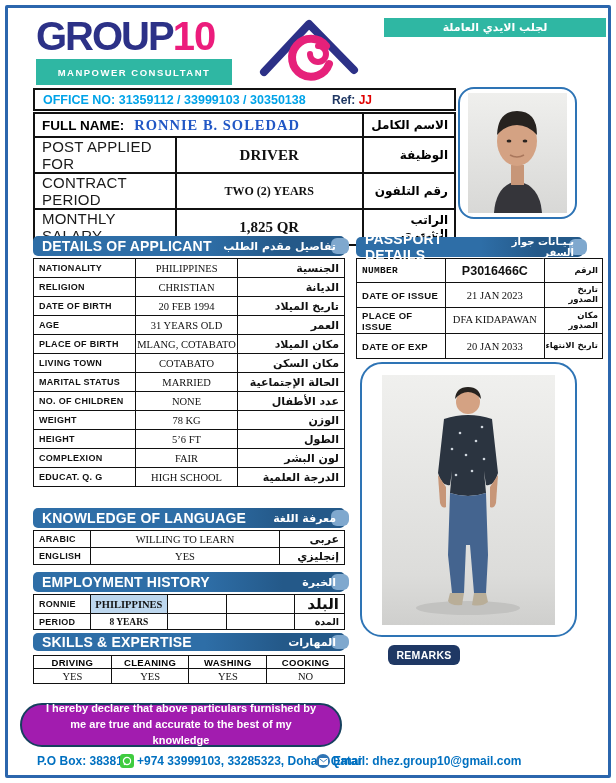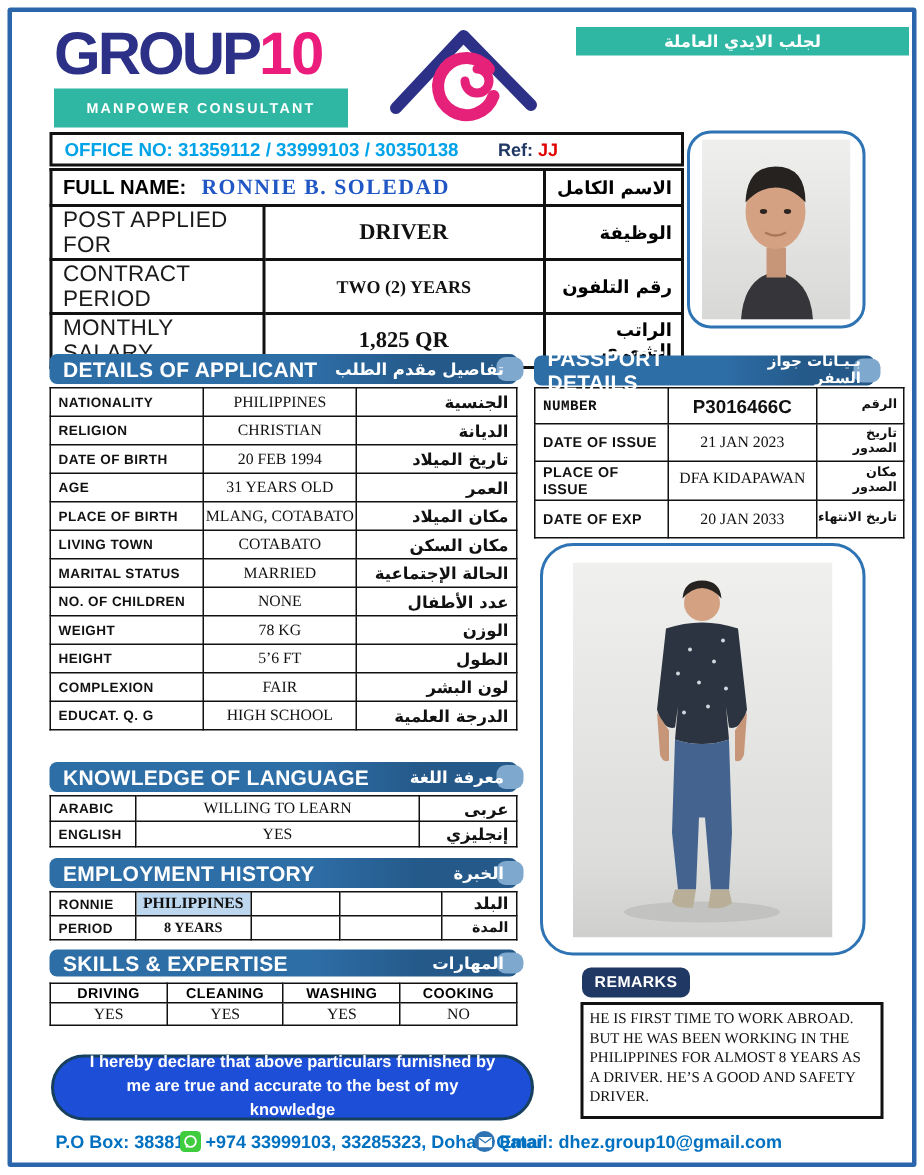--- a/index.html
+++ b/index.html
@@ -51,21 +51,21 @@
   .lang-table     { position:absolute; left:33px; top:530px; width:312px; }
   .lang-table td  { height:17px; }
   .emp-table      { position:absolute; left:33px; top:594px; width:312px; }
   .emp-table td   { height:16px; }
   .emp-country    { background:#bdd7ee; font-weight:700; font-size:10.5px; }
   .skills-table   { position:absolute; left:33px; top:655px; width:312px; }
   .sk-h { font-weight:700; font-size:9.5px; text-align:center; height:13px; letter-spacing:.3px; }
   .sk-v { height:15px; }
 
   
-  .pill { position:absolute; left:34px; top:703px; width:322px; height:44px; background:#1d4ed8; border:2px solid #16405e; border-radius:22px; color:#fff; font-size:11px; font-weight:600; display:flex; align-items:center; text-align:center; padding:0 22px; line-height:1.45; }
+  .pill { position:absolute; left:20px; top:703px; width:322px; height:44px; background:#a21caf; border:2px solid #16405e; border-radius:22px; color:#fff; font-size:11px; font-weight:600; display:flex; align-items:center; text-align:center; padding:0 22px; line-height:1.45; }
 
   
   .footer { position:absolute; left:0; top:753px; width:616px; height:18px; color:#0070c0; font-weight:700; font-size:12px; }
   .footer .item { position:absolute; top:1px; white-space:nowrap; }
   .f-po    { left:37px; }
   .f-phone { left:137px; }
   .f-email { left:333px; }
   .f-waicon { position:absolute; left:120px; top:1px; width:14px; height:14px; background:#3fcc3f; border-radius:3px; display:flex; align-items:center; justify-content:center; }
   .f-emicon { position:absolute; left:316px; top:1px; width:14px; height:14px; background:#2e74b5; border-radius:50%; display:flex; align-items:center; justify-content:center; }
 
@@ -245,21 +245,21 @@
     <span class="rt">EMPLOYMENT HISTORY</span>
     <span class="ra arabic">الخبرة</span>
   </div>
   <table class="emp-table">
     <tbody>
         <tr>
       <td class="lbl" style="width:57px;">RONNIE</td>
       <td class="val emp-country" style="width:77px;">PHILIPPINES</td>
       <td style="width:60px;"></td>
       <td style="width:68px;"></td>
-      <td class="arc arabic" style="width:50px;font-size:11px;">البلد</td>
+      <td class="arc arabic" style="width:50px;font-size:15px;">البلد</td>
     </tr>
     <tr>
       <td class="lbl">PERIOD</td>
       <td class="val" style="font-size:9.5px;font-weight:700;">8 YEARS</td>
       <td></td>
       <td></td>
       <td class="arc arabic" style="font-size:9.5px;">المدة</td>
     </tr>
   </tbody>
     </table>
@@ -340,21 +340,20 @@
         <circle cx="102" cy="84" r="1.3" fill="#cfd6dd"></circle>
       <path d="M56 100 L58 128 Q60 134 64 132 L64 112 Z" fill="#c79678"></path>
       <path d="M116 100 L114 128 Q112 134 108 132 L108 112 Z" fill="#c79678"></path>
       <path d="M68 118 L66 180 L70 218 L82 218 L84 170 L88 170 L92 218 L104 218 L106 180 L104 118 Q86 124 68 118 Z" fill="#44648f"></path>
       <path d="M68 218 L66 226 Q68 231 80 230 L82 218 Z" fill="#b9ae98"></path>
       <path d="M92 218 L90 230 Q100 232 106 227 L104 218 Z" fill="#b9ae98"></path>
     </svg>
   </div>
 
   <div class="remarks-btn">REMARKS</div>
-  <div class="remarks-box">HE IS FIRST TIME TO WORK ABROAD. BUT HE WAS BEEN WORKING IN THE PHILIPPINES FOR ALMOST 8 YEARS AS A DRIVER. HE’S A GOOD AND SAFETY DRIVER.</div>
 
   <div class="footer">
     <span class="item f-po">P.O Box: 38381</span>
     <span class="f-waicon">
       <svg width="10" height="10" viewBox="0 0 10 10">
           <circle cx="5" cy="5" r="3.6" fill="none" stroke="#fff" stroke-width="1.2"></circle>
           <path d="M2.2 9 L3 6.8" stroke="#fff" stroke-width="1.2"></path>
         </svg>
     </span>
     <span class="item f-phone">+974 33999103, 33285323, Doha – Qatar</span>

